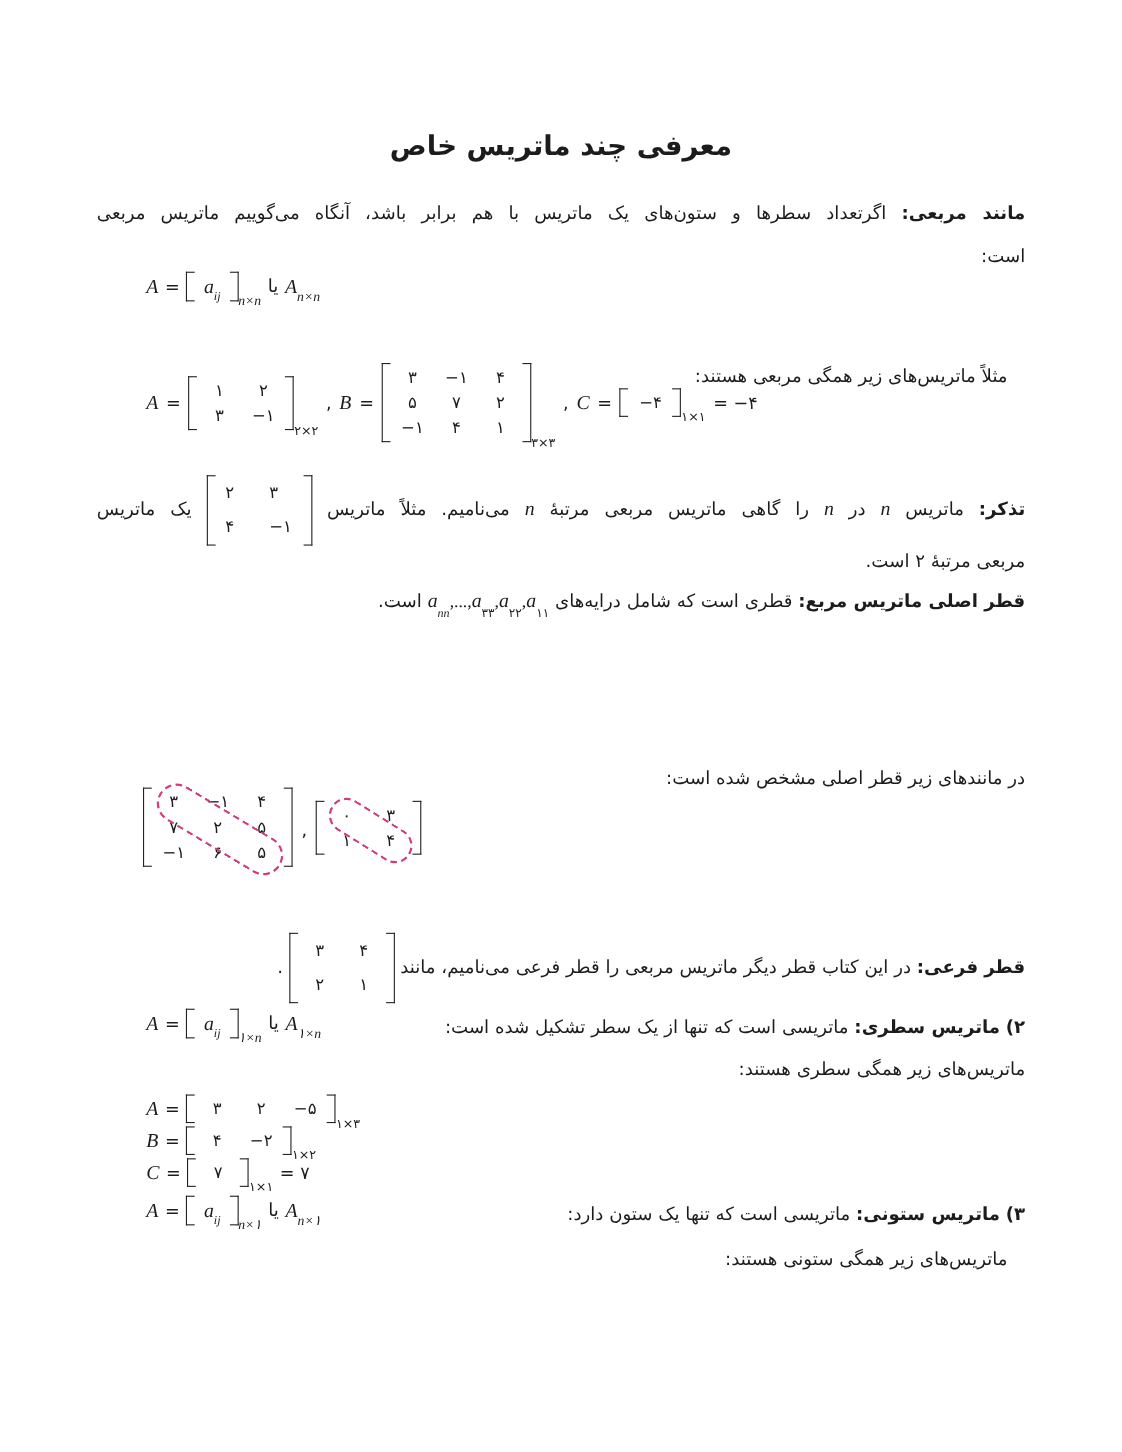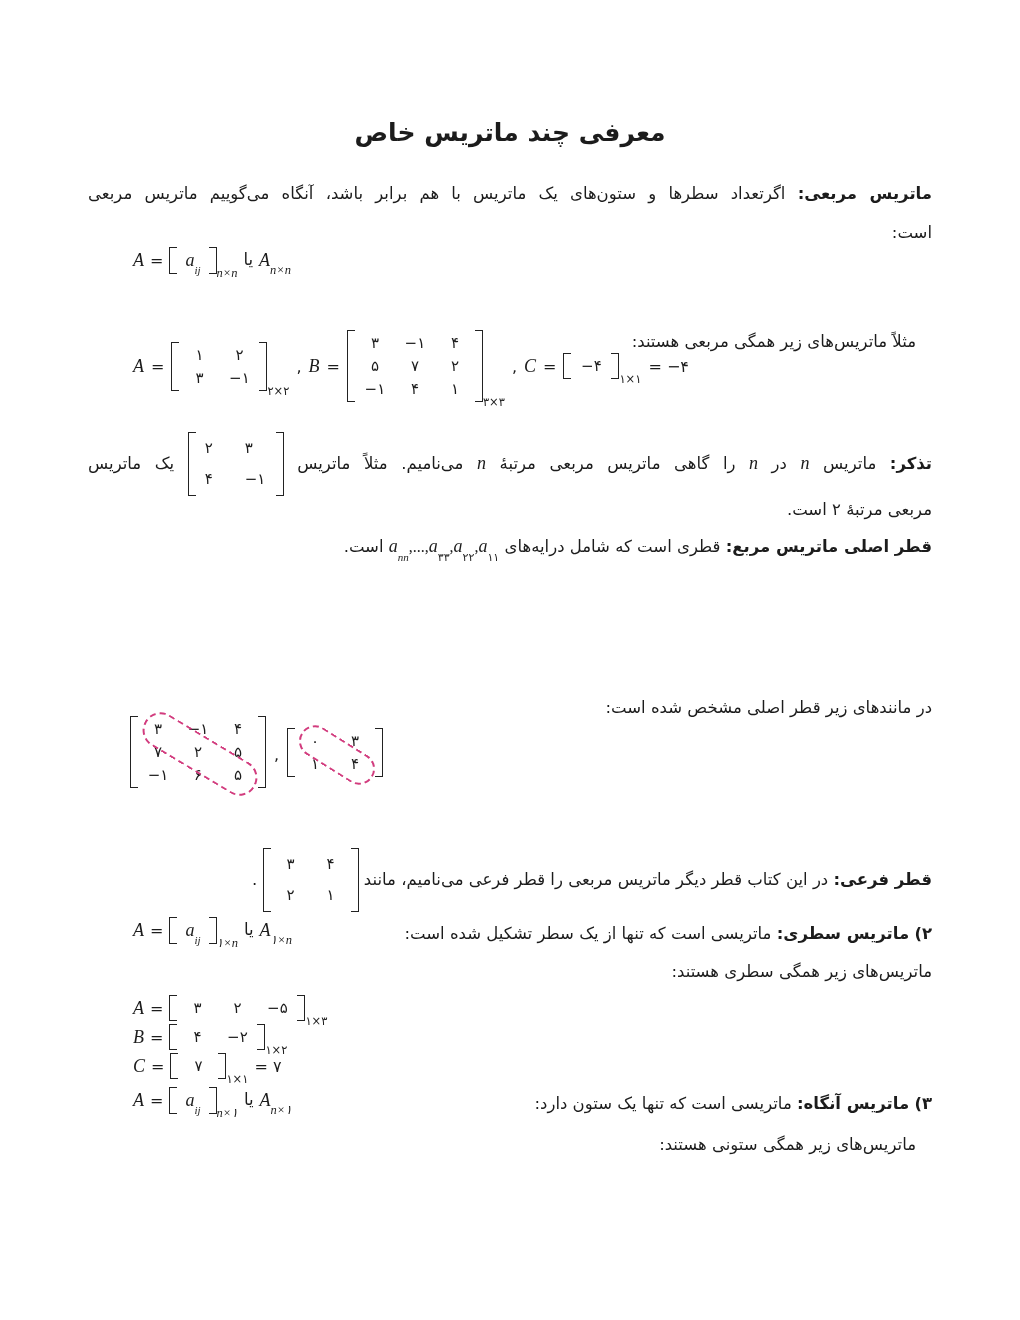--- a/index.html
+++ b/index.html
@@ -36,21 +36,21 @@
   .mathrun { font-family:"Liberation Serif", serif; }
 </style>
 </head>
 <body>
 
 <div class="page">
 
   <div class="abs title" style="top:118px; left:0;">معرفی چند ماتریس خاص</div>
 
   <div class="abs rtl stretch" style="top:180px; right:88px; left:88px;">
-    <span class="bold">ماتریس مربعی:</span>
+    <span class="bold">مانند مربعی:</span>
     <span>اگرتعداد سطرها و ستون‌های یک ماتریس با هم برابر باشد، آنگاه می‌گوییم ماتریس مربعی</span>
   </div>
   <div class="abs rtl" style="top:219px; right:88px;">است:</div>
 
   <div class="abs formula" style="top:246px; left:133px;">
     <span class="math">A</span>
     <span class="op">=</span>
     <span class="mgroup">
       <span class="matrix">
         <span class="br left"></span>
@@ -282,21 +282,21 @@
             <span class="br right"></span>
           </span>
           <sub class="msub">۱×۱</sub>
         </span>
       <span class="op">= ۷</span>
     </span>
   </div>
 
   <div class="abs rtl" style="top:1090px; right:88px;">
     <span class="bold">۳)</span>
-    <span class="bold">ماتریس آنگاه:</span>
+    <span class="bold">ماتریس ستونی:</span>
     <span>ماتریسی است که تنها یک ستون دارد:</span>
   </div>
   <div class="abs formula" style="top:1086px; left:133px;">
     <span class="math">A</span>
     <span class="op">=</span>
     <span class="mgroup">
       <span class="matrix">
           <span class="br left"></span>
           <span class="mone">
             <span class="math">a</span>

